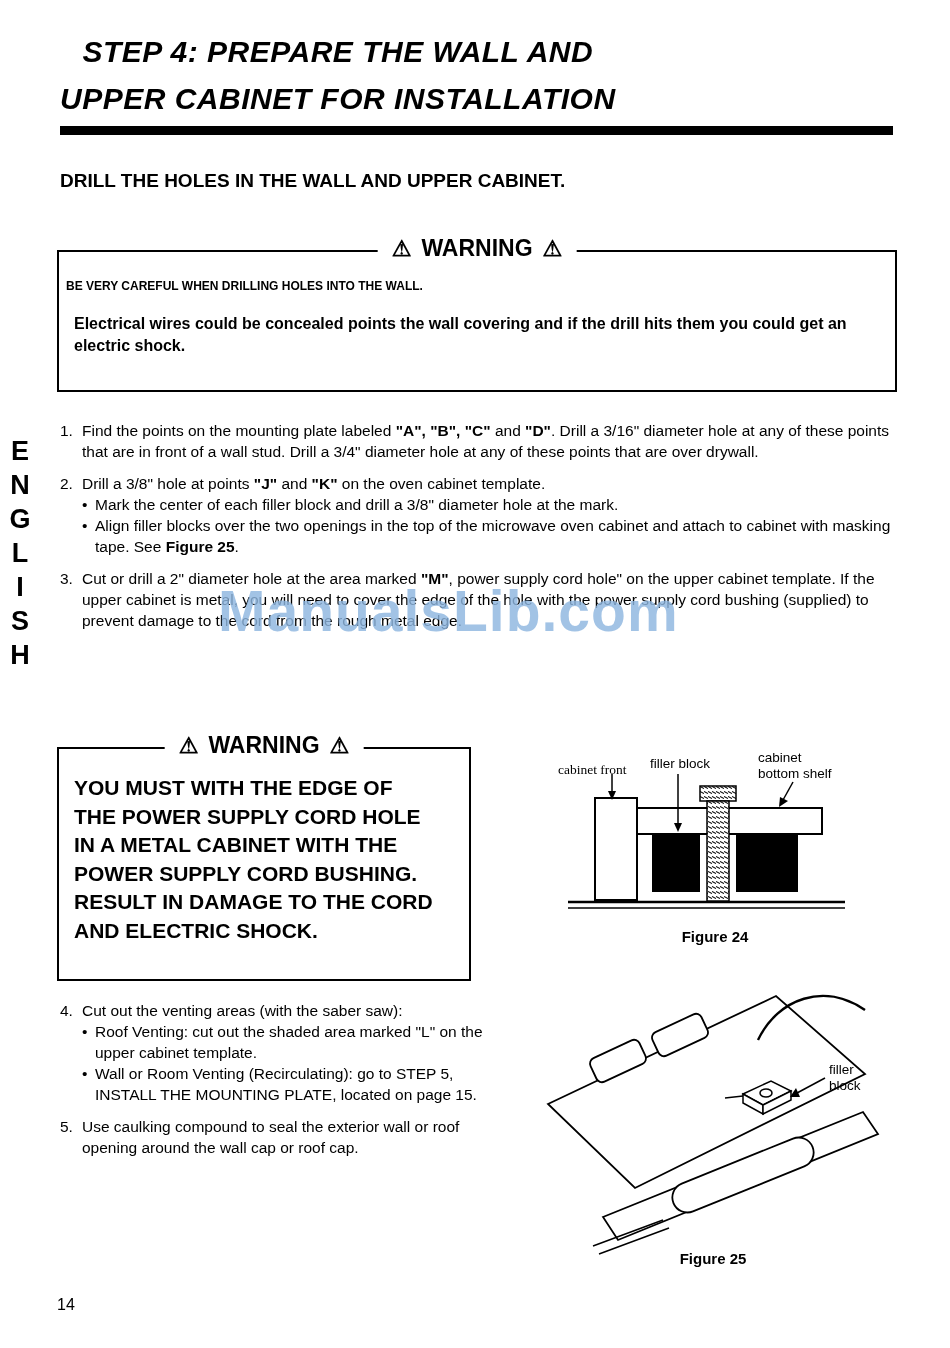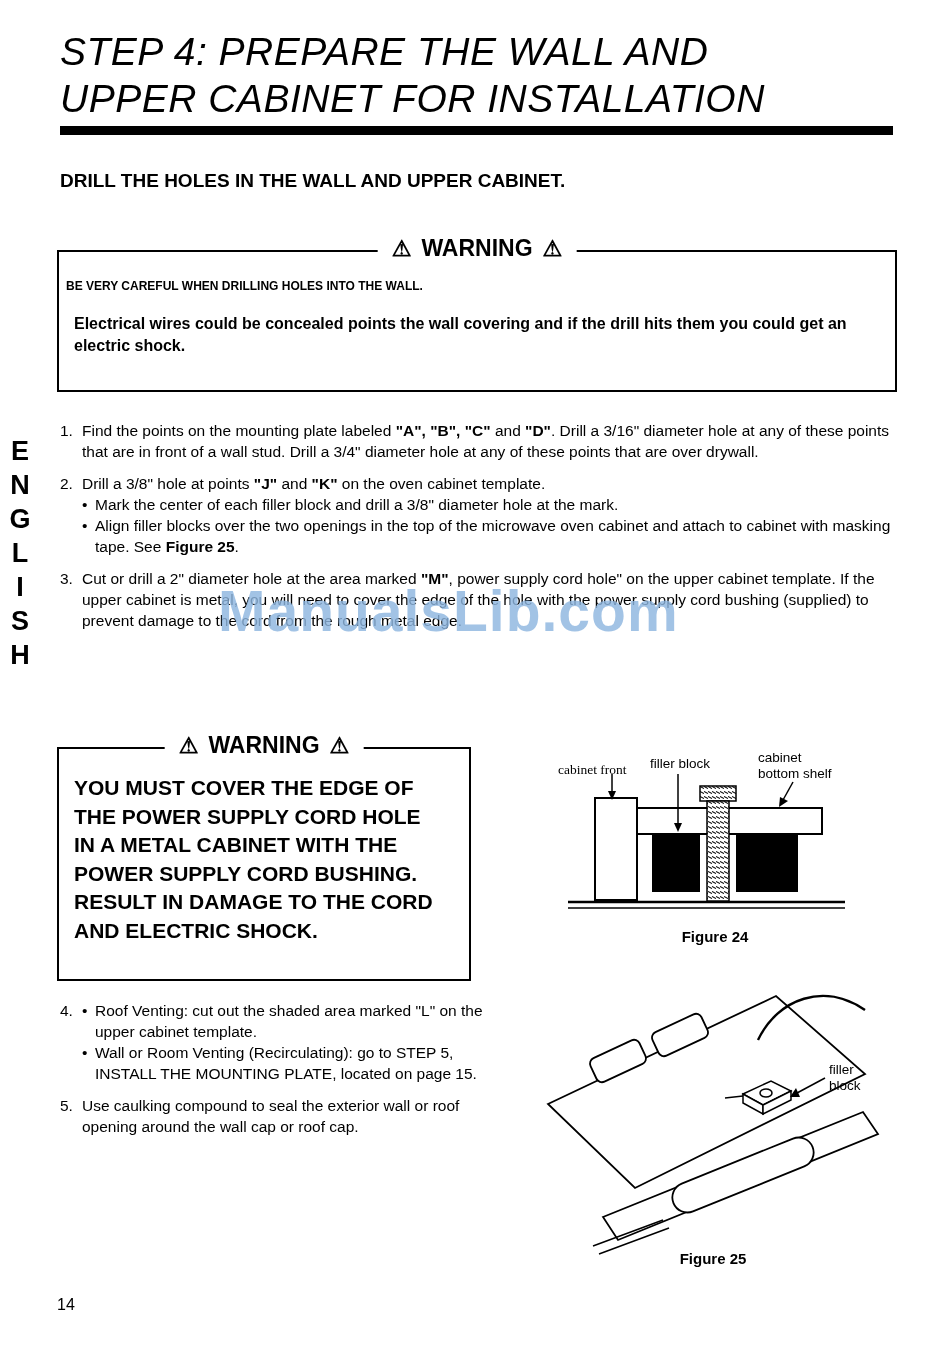--- a/index.html
+++ b/index.html
@@ -3,22 +3,23 @@
 <meta charset="utf-8">
 <style>
   html,body{margin:0;padding:0;background:#fff;}
   .page{
     position:relative;width:950px;height:1348px;background:#ffffff;
     font-family:"Liberation Sans",sans-serif;color:#000;overflow:hidden;
   }
   
   .title{
     position:absolute;left:60px;top:28px;margin:0;
-    font-size:39px;line-height:47px;font-weight:normal;font-style:italic;
+    font-size:30px;line-height:47px;font-weight:bold;font-style:italic;
     letter-spacing:0.5px;
+    text-align:center;
   }
   .title-bar{position:absolute;left:60px;top:126px;width:833px;height:9px;background:#000;}
   .section-heading{
     position:absolute;left:60px;top:170px;margin:0;
     font-size:19px;font-weight:bold;text-align:center;
   }
   
   .warnbox{position:absolute;border:2px solid #000;background:#fff;}
   .warnbox1{left:57px;top:250px;width:836px;height:138px;}
   .warnbox2{left:57px;top:747px;width:410px;height:230px;}
@@ -125,21 +126,21 @@
     </div>
   </div>
 
   <div class="warnbox warnbox2">
     <div class="warn-title">
       <span class="warn-icon">⚠</span>
       <span>WARNING</span>
       <span class="warn-icon">⚠</span>
     </div>
     <div class="warn2-body">
-      <div>YOU MUST COVER THE EDGE OF</div>
+      <div>YOU MUST WITH THE EDGE OF</div>
       <div>THE POWER SUPPLY CORD HOLE</div>
       <div>IN A METAL CABINET WITH THE</div>
       <div>POWER SUPPLY CORD BUSHING.</div>
       <div>RESULT IN DAMAGE TO THE CORD</div>
       <div>AND ELECTRIC SHOCK.</div>
     </div>
   </div>
 
   <div class="figure fig24">
     <svg class="figsvg" width="350" height="200" viewBox="0 0 350 200">
@@ -174,20 +175,21 @@
     <div class="fig-label lbl-filler24">filler block</div>
     <div class="fig-label lbl-shelf">cabinet
 bottom shelf</div>
     <div class="fig-caption">Figure 24</div>
   </div>
 
   <div class="steps steps-lower">
     <div class="step">
       <span class="num">4.</span>
       <div class="body">
+        <div class="stext"><span>Cut out the venting areas (with the saber saw):</span></div>
         <div class="bullet-row">
           <span class="bmark">•</span>
           <div class="btext"><span>Roof Venting: cut out the shaded area marked "L" on the upper cabinet template.</span></div>
         </div>
         <div class="bullet-row">
           <span class="bmark">•</span>
           <div class="btext"><span>Wall or Room Venting (Recirculating): go to STEP 5, INSTALL THE MOUNTING PLATE, located on page 15.</span></div>
         </div>
       </div>
     </div>

